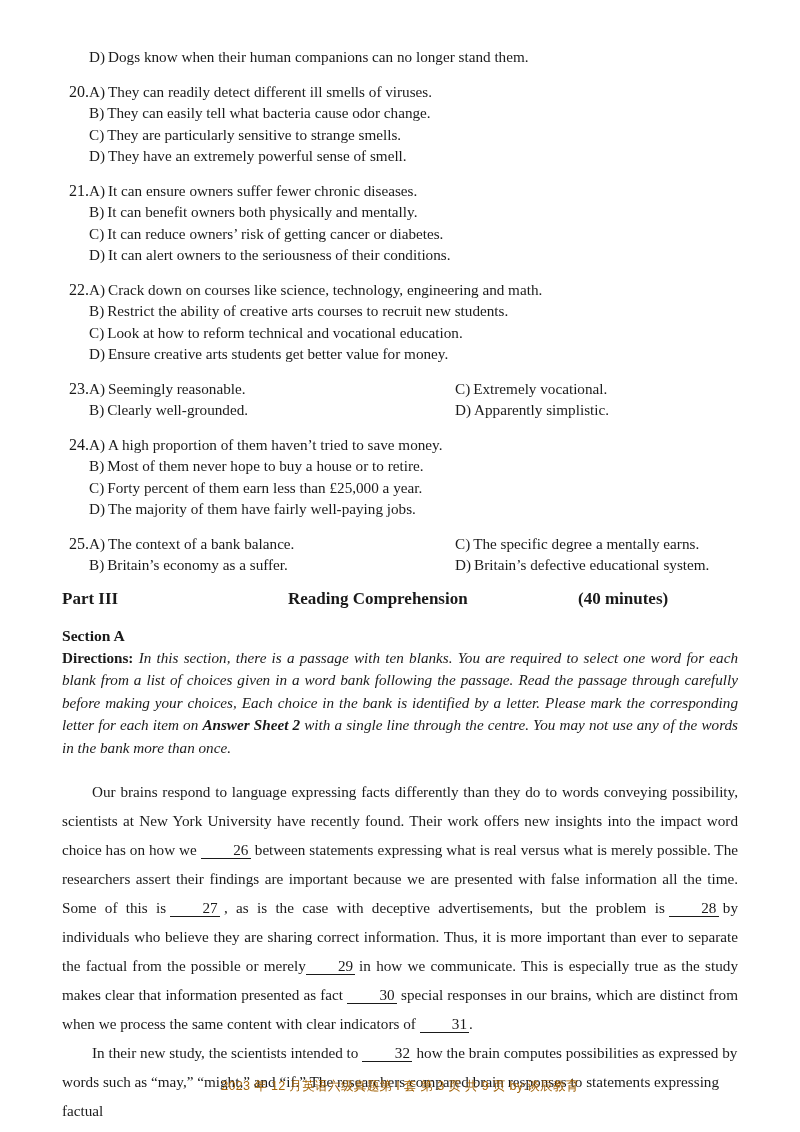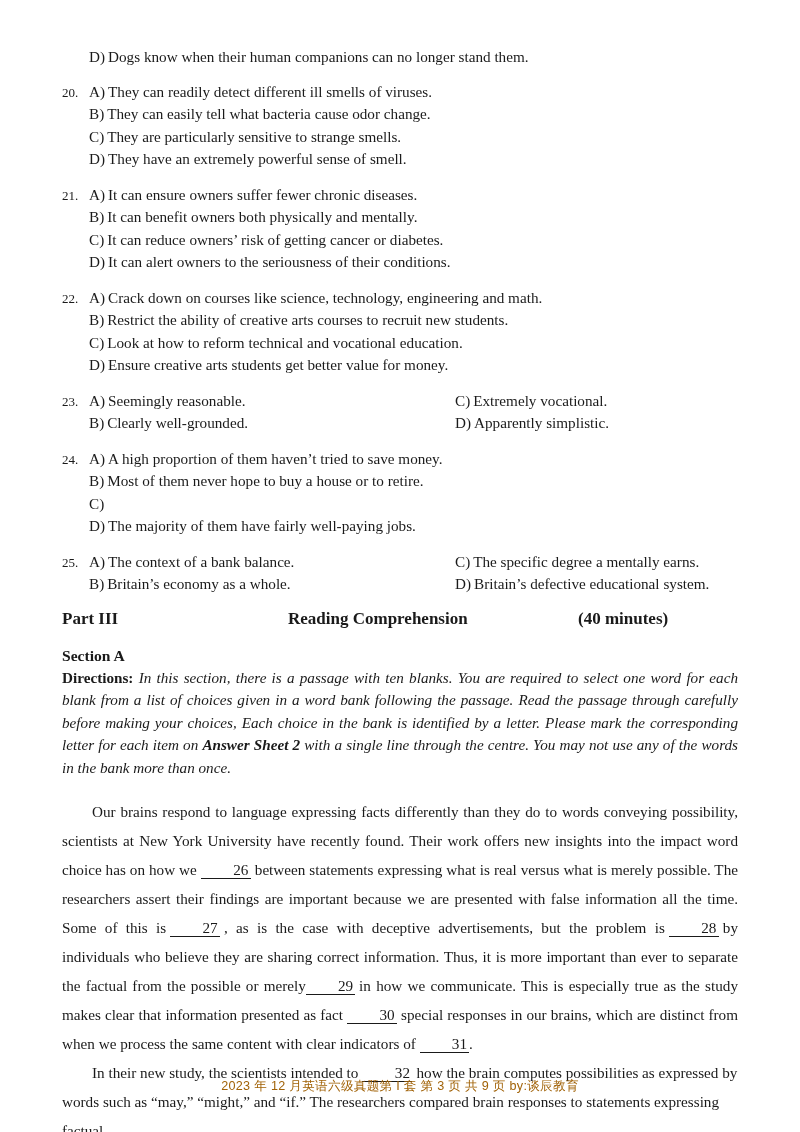--- a/index.html
+++ b/index.html
@@ -34,22 +34,22 @@
   .qrow {
     display: flex;
     align-items: baseline;
     font-size: 15.2px;
     line-height: 21.5px;
     white-space: nowrap;
   }
   .qnum {
     width: 27px;
     flex: 0 0 27px;
-    text-align: left;
-    font-size: 13px;
+    text-align: right;
+    font-size: 16px;
   }
   .qnum.empty {
     visibility: hidden;
   }
   .opt-letter {
     flex: 0 0 auto;
     padding-right: 3px;
   }
   .opt-text {
     flex: 0 0 auto;
@@ -276,20 +276,21 @@
         <span class="opt-text">A high proportion of them haven’t tried to save money.</span>
       </div>
       <div class="qrow">
         <span class="qnum empty">00.</span>
         <span class="opt-letter">B)</span>
         <span class="opt-text">Most of them never hope to buy a house or to retire.</span>
       </div>
       <div class="qrow">
         <span class="qnum empty">00.</span>
         <span class="opt-letter">C)</span>
+        <span class="opt-text">Forty percent of them earn less than £25,000 a year.</span>
       </div>
       <div class="qrow">
         <span class="qnum empty">00.</span>
         <span class="opt-letter">D)</span>
         <span class="opt-text">The majority of them have fairly well-paying jobs.</span>
       </div>
     </div>
 
     <div class="qblock">
       <div class="qrow two-col">
@@ -300,21 +301,21 @@
         </span>
         <span class="col-b">
           <span class="opt-letter">C)</span>
           <span class="opt-text">The specific degree a mentally earns.</span>
         </span>
       </div>
       <div class="qrow two-col">
         <span class="qnum empty">00.</span>
         <span class="col-a">
           <span class="opt-letter">B)</span>
-          <span class="opt-text">Britain’s economy as a whole.</span>
+          <span class="opt-text">Britain’s economy as a suffer.</span>
         </span>
         <span class="col-b">
           <span class="opt-letter">D)</span>
           <span class="opt-text">Britain’s defective educational system.</span>
         </span>
       </div>
     </div>
 
     <div class="part-header">
       <span class="ph-left">Part III</span>

